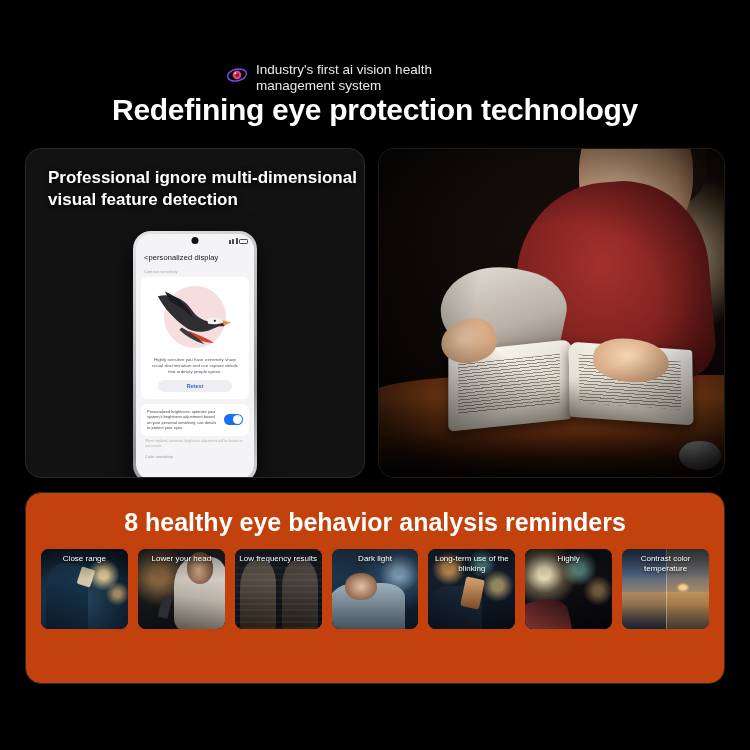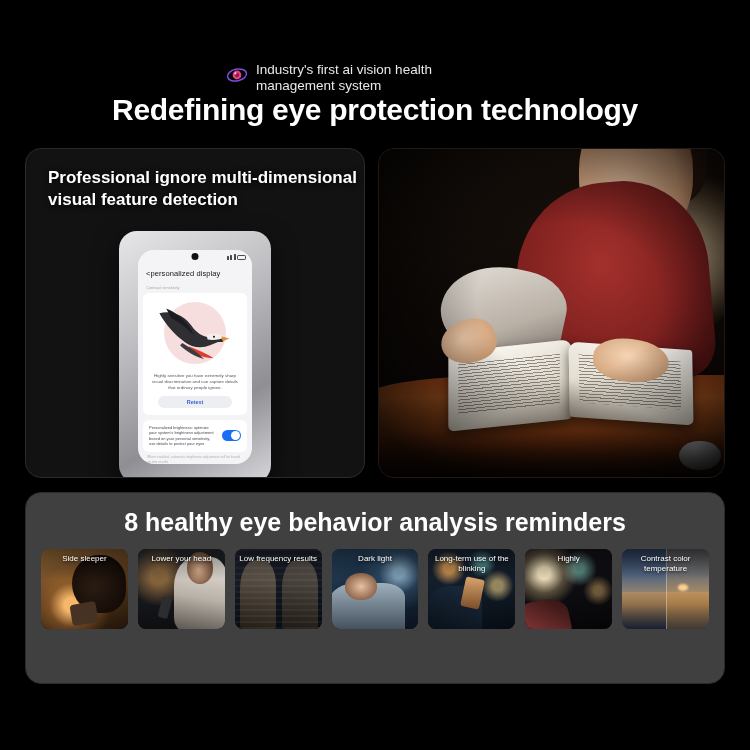--- a/index.html
+++ b/index.html
@@ -38,23 +38,23 @@
 
   .card-title {
     position: absolute; left: 22px; top: 18px; z-index: 6;
     color: #fff; font-size: 17px; font-weight: 700; line-height: 22px;
     text-shadow: 0 1px 6px rgba(0,0,0,.85);
   }
 
   
   .phone {
     position: absolute; left: 50%; transform: translateX(-50%);
-    top: 82px; width: 152px; height: 252px;
+    top: 82px; width: 124px; height: 252px;
     background: linear-gradient(150deg,#e7e7e9,#b9b9bd 40%,#8e8e93 70%,#d8d8dc);
-    border-radius: 18px; padding: 19px;
+    border-radius: 18px; padding: 3px;
     box-shadow: 0 10px 26px rgba(0,0,0,.7);
   }
   .phone-screen {
     width: 100%; height: 100%; border-radius: 16px; overflow: hidden;
     background: #f4f4f6; position: relative;
     display: flex; flex-direction: column;
   }
   .status-bar {
     height: 13px; flex: 0 0 13px; position: relative; background: #f4f4f6;
   }
@@ -173,21 +173,21 @@
     border-radius: 50%; }
   .lamp-base { position: absolute; right: 1%; bottom: 2%; width: 12%; height: 9%;
     background: radial-gradient(circle at 40% 35%, #fff 0%, #cfcfd4 60%, #8d8d93 100%);
     border-radius: 50%; }
   .vign { position: absolute; inset: 0;
     background: radial-gradient(ellipse 70% 62% at 55% 46%, rgba(0,0,0,0) 38%, rgba(0,0,0,.78) 100%); }
 
   
   #card-bottom {
     position: absolute; left: 25px; top: 492px; width: 700px; height: 192px;
-    border: 1px solid #2b2b2b; border-radius: 16px; background: #404040;
+    border: 1px solid #2b2b2b; border-radius: 16px; background: #c2410c;
   }
   .bottom-title {
     position: absolute; left: 0; top: 15px; width: 100%;
     text-align: center; color: #fff; font-size: 25px; font-weight: 700;
   }
   .thumb-row {
     position: absolute; left: 15px; right: 15px; top: 56px;
     display: flex; gap: 10px;
   }
   .thumb {
@@ -367,29 +367,29 @@
       <div class="desk-shadow"></div>
       <div class="vign"></div>
     </div>
   </div>
 
   <div id="card-bottom">
     <div class="bottom-title">8 healthy eye behavior analysis reminders</div>
 
     <div class="thumb-row">
 
-
-      <div class="thumb t2">
+      <div class="thumb t1">
         <div class="art">
           <div class="sil"></div>
           <div class="sil2"></div>
         </div>
         <div class="shade"></div>
-        <div class="thumb-label">Side sleeper</div>
-      </div>
+        <div class="thumb-label">Close range</div>
+      </div>
+
 
       <div class="thumb t3">
         <div class="art">
           <div class="sil"></div>
           <div class="sil2"></div>
           <div class="sil3"></div>
         </div>
         <div class="shade"></div>
         <div class="thumb-label">Lower your head</div>
       </div>

